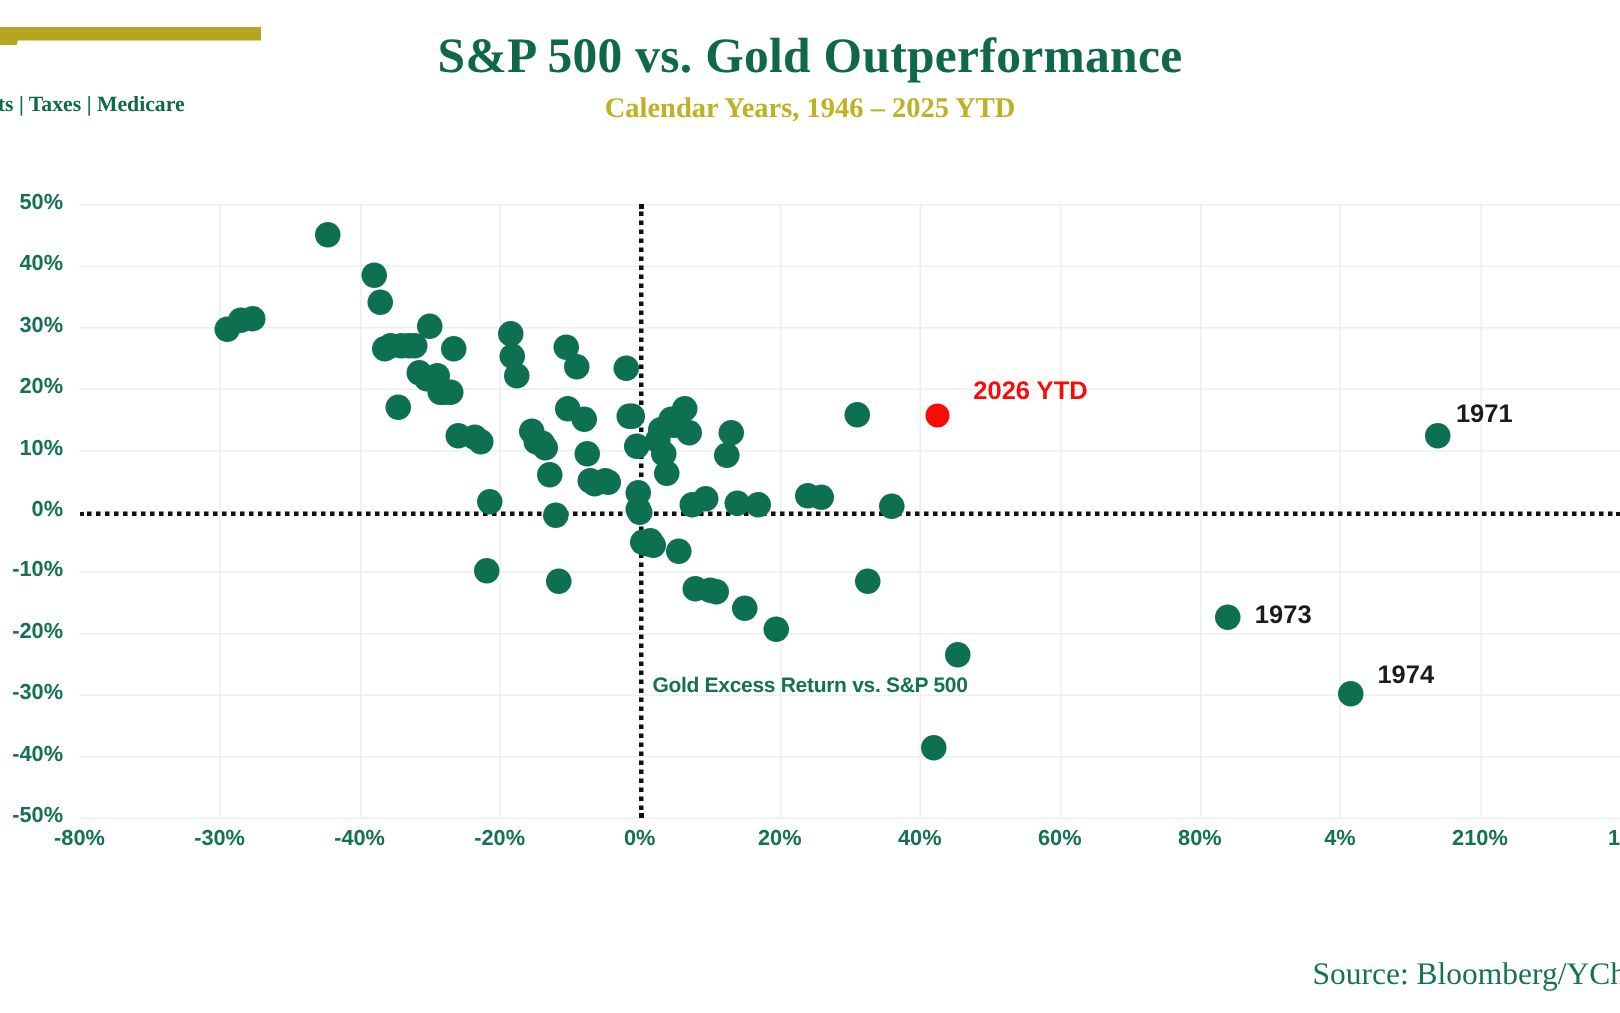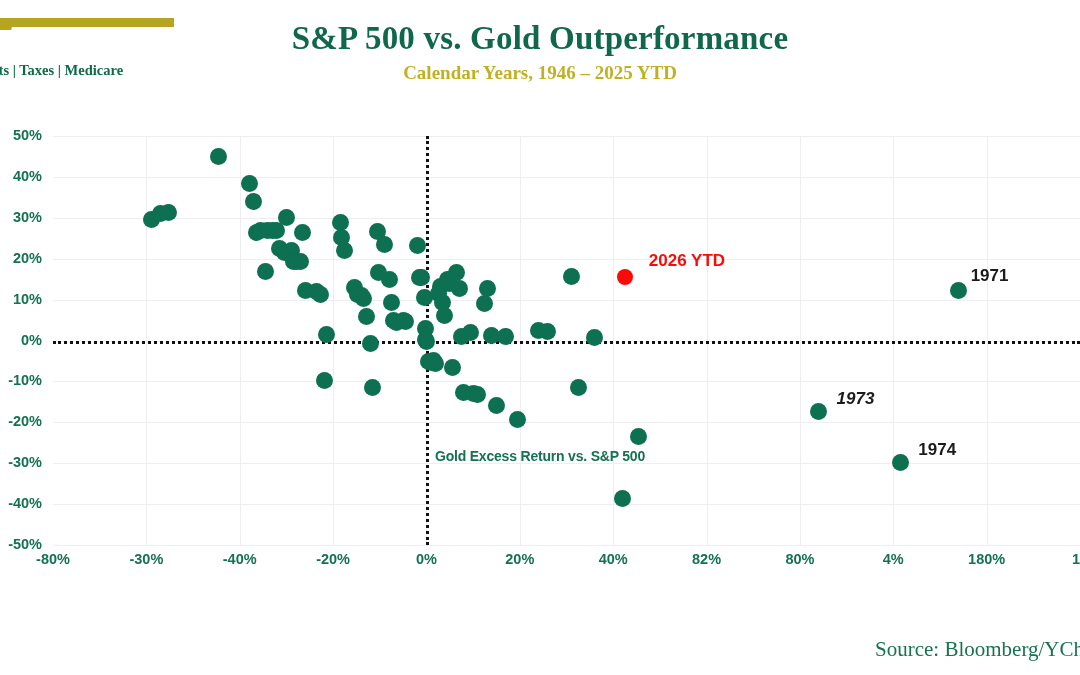--- a/index.html
+++ b/index.html
@@ -146,27 +146,27 @@
     <div class="xlab" style="left: 186.727px;">-40%</div>
     <div class="gl-v" style="left: 280.091px;"></div>
     <div class="xlab" style="left: 280.091px;">-20%</div>
     <div class="gl-v" style="left: 373.455px;"></div>
     <div class="xlab" style="left: 373.455px;">0%</div>
     <div class="gl-v" style="left: 466.818px;"></div>
     <div class="xlab" style="left: 466.818px;">20%</div>
     <div class="gl-v" style="left: 560.182px;"></div>
     <div class="xlab" style="left: 560.182px;">40%</div>
     <div class="gl-v" style="left: 653.545px;"></div>
-    <div class="xlab" style="left: 653.545px;">82%</div>
+    <div class="xlab" style="left: 653.545px;">60%</div>
     <div class="gl-v" style="left: 746.909px;"></div>
     <div class="xlab" style="left: 746.909px;">80%</div>
     <div class="gl-v" style="left: 840.273px;"></div>
     <div class="xlab" style="left: 840.273px;">4%</div>
     <div class="gl-v" style="left: 933.636px;"></div>
-    <div class="xlab" style="left: 933.636px;">180%</div>
+    <div class="xlab" style="left: 933.636px;">210%</div>
     <div class="xlab" style="left: 1027px;">14</div>
     <div class="axis-zero-h" style="top: 204.5px;"></div>
     <div class="axis-zero-v" style="left: 373.455px;"></div>
     <div class="dot g" style="left: 98.0318px; top: 83.436px;"></div>
     <div class="dot g" style="left: 107.368px; top: 77.71px;"></div>
     <div class="dot g" style="left: 115.304px; top: 76.892px;"></div>
     <div class="dot g" style="left: 165.72px; top: 20.45px;"></div>
     <div class="dot g" style="left: 196.064px; top: 47.853px;"></div>
     <div class="dot g" style="left: 200.732px; top: 65.44px;"></div>
     <div class="dot g" style="left: 203.066px; top: 96.115px;"></div>
@@ -243,20 +243,20 @@
     <div class="dot g" style="left: 518.168px; top: 140.696px;"></div>
     <div class="dot g" style="left: 525.17px; top: 251.535px;"></div>
     <div class="dot g" style="left: 541.509px; top: 201.637px;"></div>
     <div class="dot g" style="left: 585.857px; top: 300.206px;"></div>
     <div class="dot g" style="left: 569.518px; top: 362.374px;"></div>
     <div class="dot g" style="left: 765.582px; top: 275.257px;"></div>
     <div class="dot g" style="left: 847.275px; top: 326.382px;"></div>
     <div class="dot g" style="left: 905.627px; top: 154.193px;"></div>
     <div class="dot r" style="left: 571.852px; top: 140.696px;"></div>
     <div class="ann red" style="left: 595.852px; top: 114.696px;">2026 YTD</div>
-    <div class="ann dark" style="left: 783.582px; top: 253px; font-style: italic;">1973</div>
+    <div class="ann dark" style="left: 783.582px; top: 264px;">1973</div>
     <div class="ann dark" style="left: 865.275px; top: 304.382px;">1974</div>
     <div class="ann dark" style="left: 917.627px; top: 130.193px;">1971</div>
   </div>
 
 <div id="xaxis-title">Gold Excess Return vs. S&amp;P 500</div>
 
 <div id="source-inner">Source: Bloomberg/YCha</div>
 
 </body></html>

